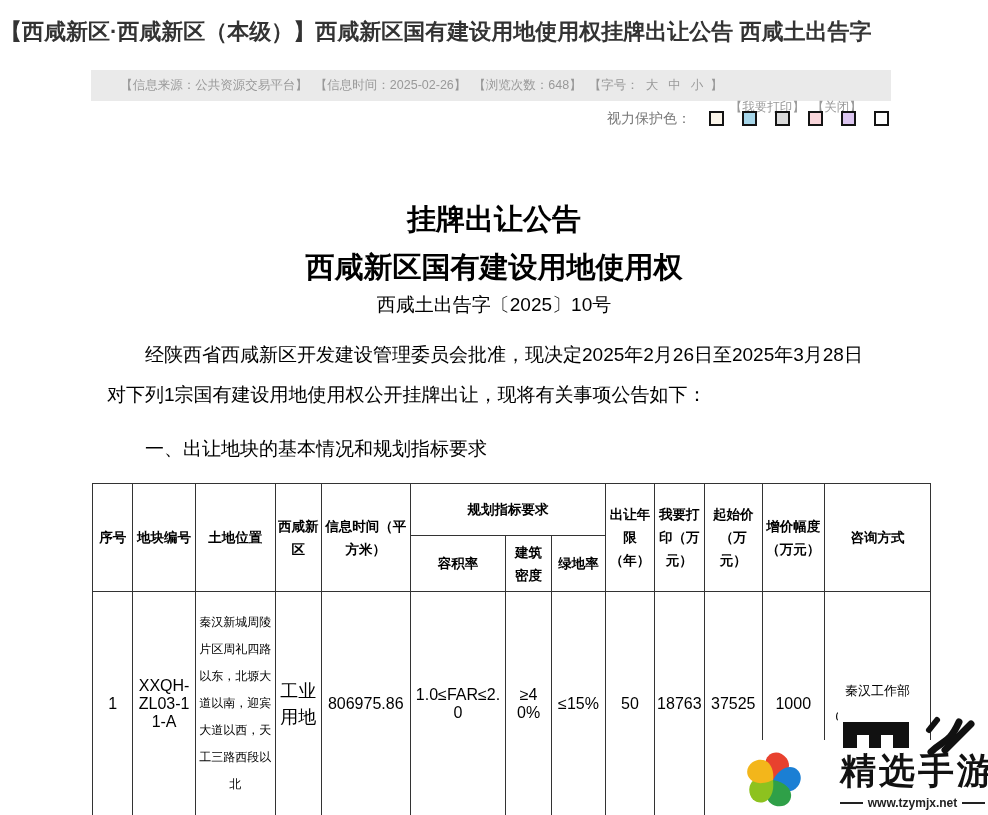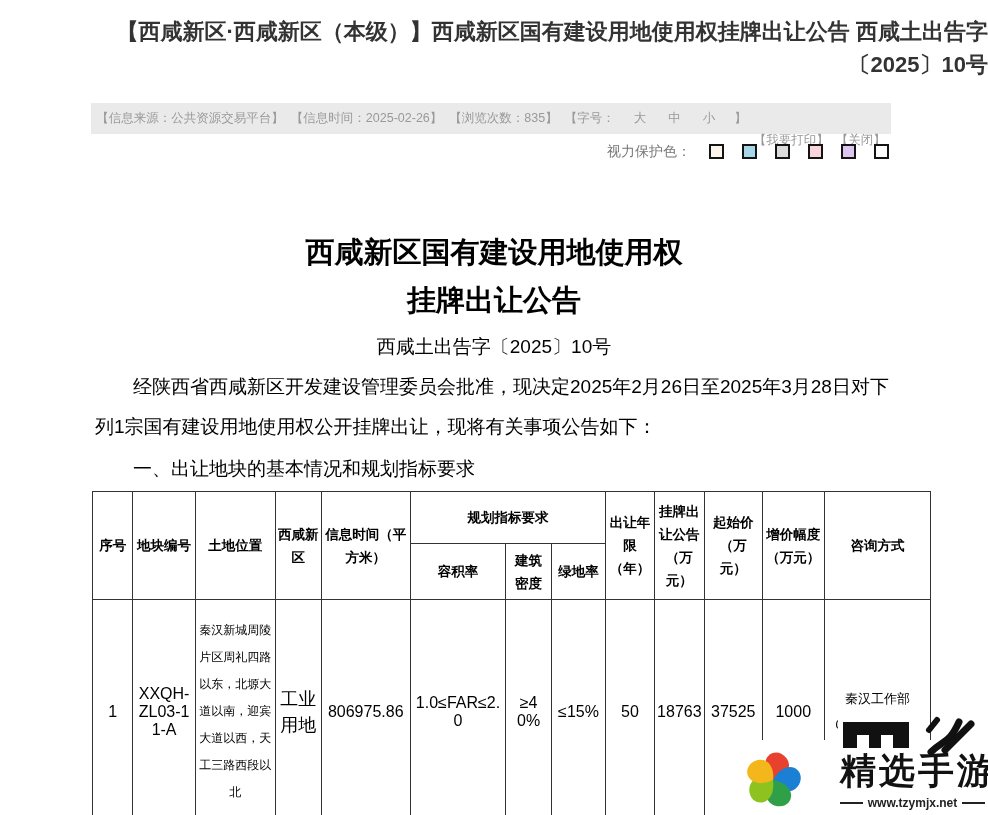--- a/index.html
+++ b/index.html
@@ -2,50 +2,50 @@
 <html><head>
 <meta charset="utf-8">
 <style>
   html,body{margin:0;padding:0;}
   body{
     width:988px;height:815px;background:#ffffff;overflow:hidden;position:relative;
     font-family:"Liberation Sans","DejaVu Sans",sans-serif;
     -webkit-font-smoothing:antialiased;
   }
   .page-title{
-    padding-top:15px;text-align:right;font-size:22px;font-weight:bold;
+    padding-top:15px;text-align:left;font-size:22px;font-weight:bold;
     color:#333;line-height:33px;
   }
   .info-bar{
     margin:22px 0 0 91px;width:800px;height:31px;background:#eaeaea;
     display:flex;align-items:center;justify-content:center;gap:7px;
     font-size:12.5px;color:#999;white-space:nowrap;
   }
   .info-bar .lnk{cursor:pointer;margin-top:44px;}
-  .info-bar .fs-group{display:flex;align-items:center;gap:16px;}
+  .info-bar .fs-group{display:flex;align-items:center;gap:4px;}
   .info-bar .fs-group .fs{margin:0 3px;cursor:pointer;}
   .eye-row{
     margin:9px 99px 0 0;display:flex;justify-content:flex-end;align-items:center;
     gap:15px;font-size:14px;color:#777;height:17px;
   }
   .swatch{
     display:inline-block;width:11px;height:11px;border:2.5px solid #141414;margin-left:3px;
     cursor:pointer;
   }
   .heading{
     margin-top:68px;text-align:center;font-size:29px;font-weight:bold;color:#000;
     line-height:48px;
   }
   .subtitle{
-    text-align:center;font-size:19px;color:#000;line-height:28px;margin-top:9px;
+    text-align:center;font-size:19px;color:#000;line-height:28px;margin-top:0;
   }
   .doc-body{
     width:806px;margin:6px auto 0 auto;font-size:19px;color:#000;line-height:40px;
   }
-  .doc-body p{margin:4px;text-indent:2em;}
+  .doc-body p{margin:16px;text-indent:2em;}
   .section-line{line-height:36px;}
   table.land{
     margin:3px 0 0 92px;width:839px;border-collapse:collapse;table-layout:fixed;
     color:#000;
   }
   table.land th,table.land td{
     border:1px solid #333;text-align:center;vertical-align:middle;
     padding:0 2px;word-break:break-all;overflow:hidden;
   }
   table.land th{font-size:13.5px;font-weight:bold;line-height:23px;}
@@ -72,27 +72,26 @@
     position:absolute;left:150px;top:84px;width:145px;display:flex;align-items:center;
     gap:5px;font-size:12px;font-weight:bold;color:#222;white-space:nowrap;
   }
   .wm-url .dash{flex:1;height:0;border-top:2px solid #222;}
 </style>
 </head>
 <body>
 
 <div class="page-title">
   <div>【西咸新区·西咸新区（本级）】西咸新区国有建设用地使用权挂牌出让公告 西咸土出告字</div>
-  <div>〔2025〕10号</div>
 </div>
 
 <div class="info-bar">
   <span>【信息来源：公共资源交易平台】</span>
   <span>【信息时间：2025-02-26】</span>
-  <span>【浏览次数：835】</span>
+  <span>【浏览次数：648】</span>
   <span class="fs-group">
     <span>【字号：</span>
     <span class="fs">大</span>
     <span class="fs">中</span>
     <span class="fs">小</span>
     <span>】</span>
   </span>
   <span class="lnk">【我要打印】</span>
   <span class="lnk">【关闭】</span>
 </div>
@@ -101,22 +100,22 @@
   <span>视力保护色：</span>
   <span class="swatch" style="background-color: rgb(251, 245, 234);"></span>
   <span class="swatch" style="background-color: rgb(167, 214, 233);"></span>
   <span class="swatch" style="background-color: rgb(219, 219, 219);"></span>
   <span class="swatch" style="background-color: rgb(248, 213, 218);"></span>
   <span class="swatch" style="background-color: rgb(220, 198, 240);"></span>
   <span class="swatch" style="background-color: rgb(255, 255, 255);"></span>
 </div>
 
 <div class="heading">
+  <div>挂牌出让公告</div>
   <div>西咸新区国有建设用地使用权</div>
-  <div>挂牌出让公告</div>
 </div>
 <div class="subtitle">西咸土出告字〔2025〕10号</div>
 
 <div class="doc-body">
   <p>经陕西省西咸新区开发建设管理委员会批准，现决定2025年2月26日至2025年3月28日对下列1宗国有建设用地使用权公开挂牌出让，现将有关事项公告如下：</p>
   <p class="section-line">一、出让地块的基本情况和规划指标要求</p>
 </div>
 
 <table class="land">
   <colgroup>
@@ -136,21 +135,21 @@
   </colgroup>
   <tbody>
       <tr class="hrow1">
     <th rowspan="2">序号</th>
     <th rowspan="2">地块编号</th>
     <th rowspan="2">土地位置</th>
     <th rowspan="2">西咸新区</th>
     <th rowspan="2">信息时间（平方米）</th>
     <th colspan="3">规划指标要求</th>
     <th rowspan="2">出让年限（年）</th>
-    <th rowspan="2">挂牌出让公告（万元）</th>
+    <th rowspan="2">我要打印（万元）</th>
     <th rowspan="2">起始价（万元）</th>
     <th rowspan="2">增价幅度（万元）</th>
     <th rowspan="2">咨询方式</th>
   </tr>
   <tr class="hrow2">
     <th>容积率</th>
     <th>建筑密度</th>
     <th>绿地率</th>
   </tr>
   <tr class="drow">

